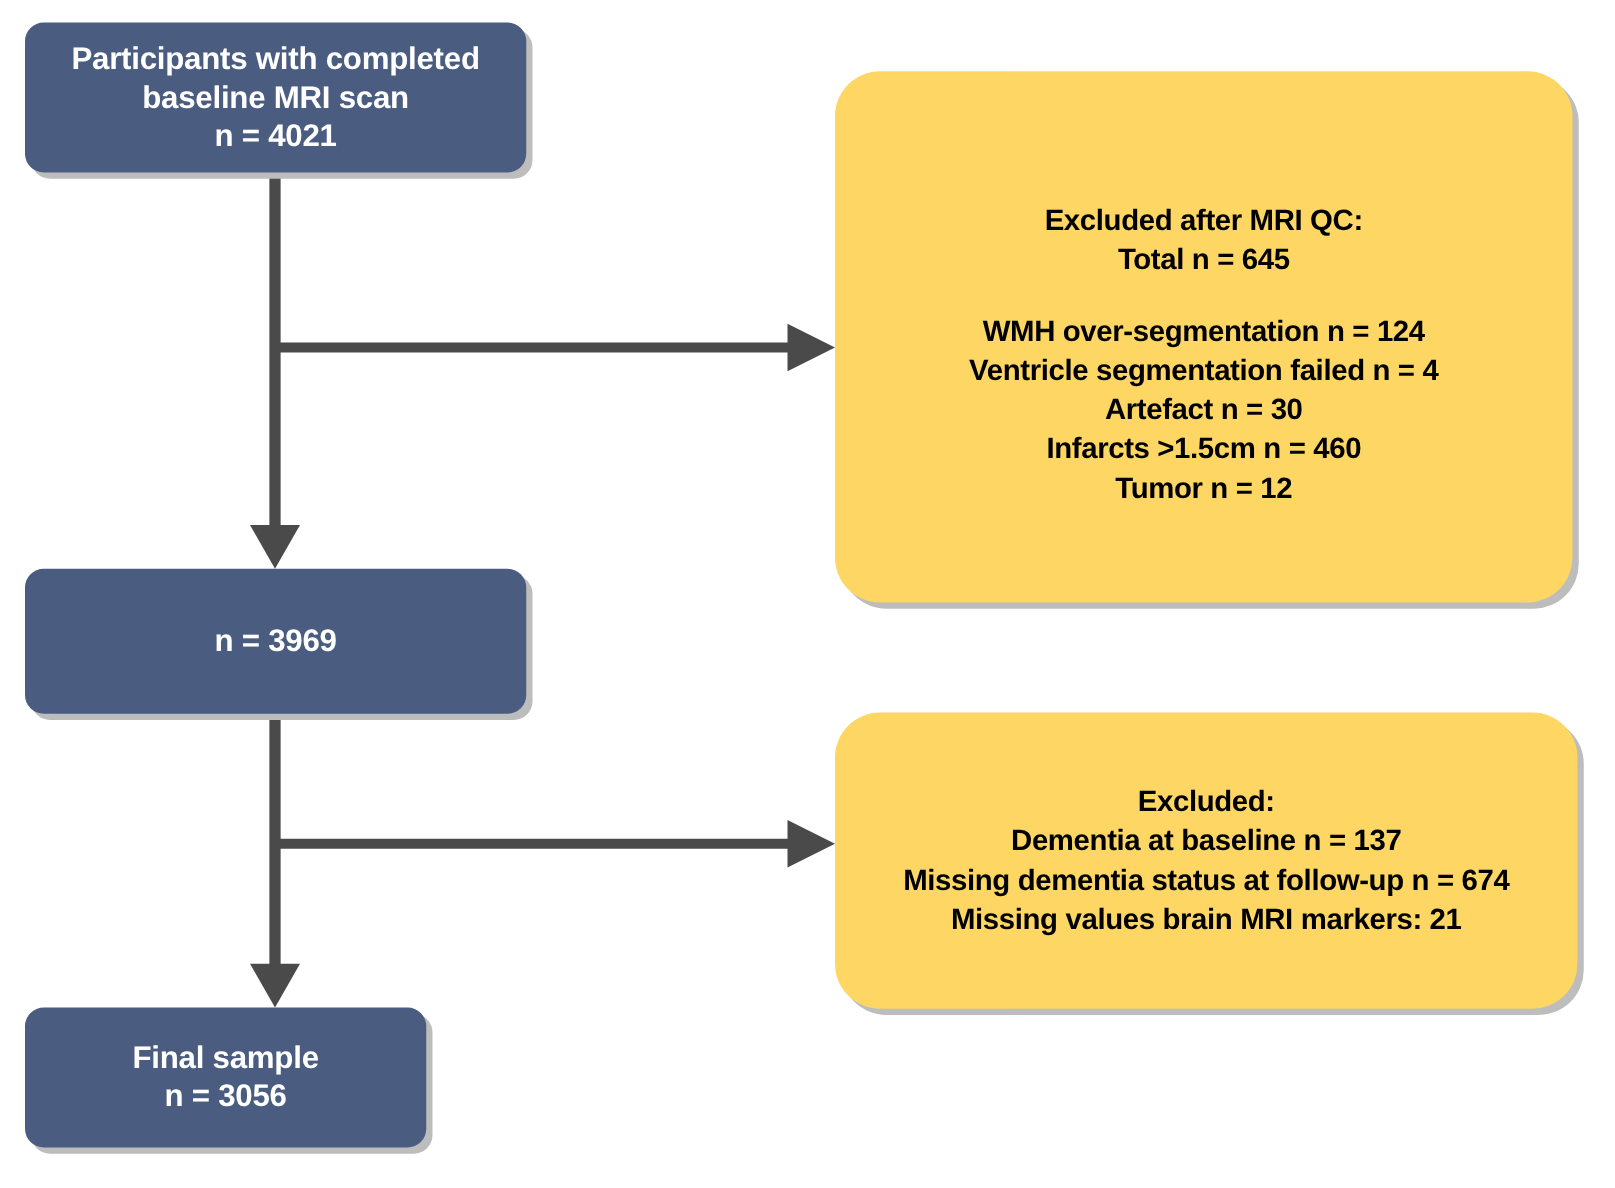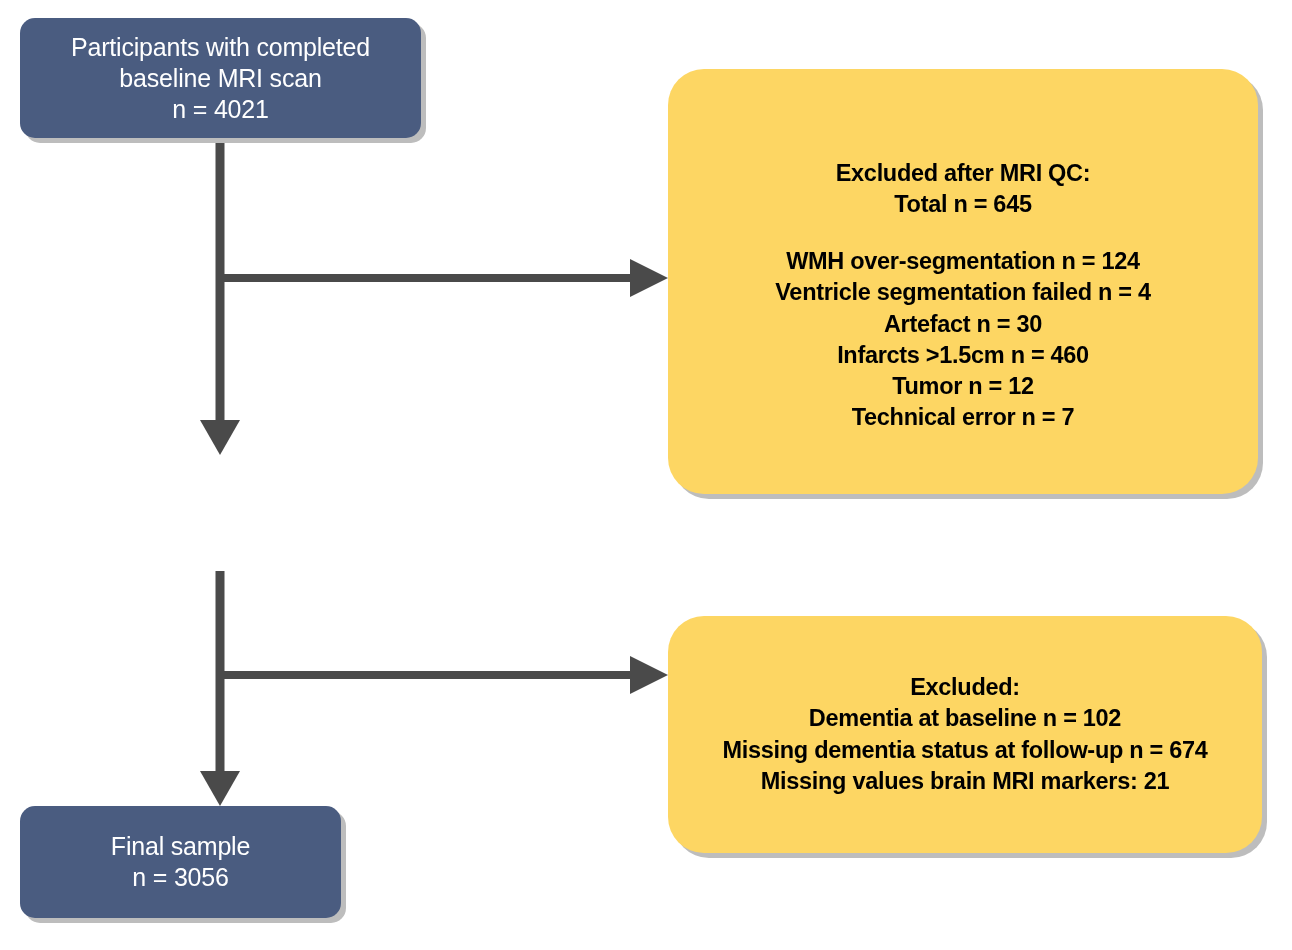--- a/index.html
+++ b/index.html
@@ -25,21 +25,21 @@
     align-items: center;
     justify-content: center;
     text-align: center;
     z-index: 3;
   }
   .node-blue {
     background: #4a5c80;
     color: #ffffff;
     border-radius: 15px;
     box-shadow: 5px 5px 0 0 #bdbdbd;
-    font-weight: normal;
+    font-weight: bold;
     font-size: 25px;
     line-height: 1.24;
     letter-spacing: -0.2px;
   }
   .node-yellow {
     background: #fdd663;
     color: #000000;
     border-radius: 36px;
     box-shadow: 5px 5px 0 0 #bdbdbd;
     font-weight: bold;
@@ -52,22 +52,22 @@
     white-space: nowrap;
   }
   .spacer-line {
     display: block;
     height: 26px;
   }
   
   #node-baseline   { left: 20px;  top: 18px;  width: 401px; height: 120px; }
   #node-after-qc   { left: 20px;  top: 455px; width: 401px; height: 116px; }
   #node-final      { left: 20px;  top: 806px; width: 321px; height: 112px; }
-  #node-excl-qc    { left: 668px; top: 57px;  width: 590px; height: 425px; padding-top: 28px; margin-top: 12px;}
-  #node-excl-cog   { left: 668px; top: 616px; width: 594px; height: 237px; }
+  #node-excl-qc    { left: 668px; top: 57px;  width: 590px; height: 425px; padding-top: 28px;}
+  #node-excl-cog   { left: 668px; top: 570px; width: 594px; height: 237px; }
 
   
   #connectors {
     position: absolute;
     left: 0;
     top: 0;
     width: 1292px;
     height: 950px;
     z-index: 1;
   }
@@ -108,27 +108,29 @@
 
   <div class="node node-yellow" id="node-excl-qc">
     <span class="node-line">Excluded after MRI QC:</span>
     <span class="node-line">Total n = 645</span>
     <span class="spacer-line"></span>
     <span class="node-line">WMH over-segmentation n = 124</span>
     <span class="node-line">Ventricle segmentation failed n = 4</span>
     <span class="node-line">Artefact n = 30</span>
     <span class="node-line">Infarcts &gt;1.5cm n = 460</span>
     <span class="node-line">Tumor n = 12</span>
-    <span class="node-line">Technical error n = 7</span>
   </div>
 
+  <div class="node node-blue" id="node-after-qc">
+    <span class="node-line">n = 3969</span>
+  </div>
 
   <div class="node node-yellow" id="node-excl-cog">
     <span class="node-line">Excluded:</span>
-    <span class="node-line">Dementia at baseline n = 102</span>
+    <span class="node-line">Dementia at baseline n = 137</span>
     <span class="node-line">Missing dementia status at follow-up n = 674</span>
     <span class="node-line">Missing values brain MRI markers: 21</span>
   </div>
 
   <div class="node node-blue" id="node-final">
     <span class="node-line">Final sample</span>
     <span class="node-line">n = 3056</span>
   </div>
 
 </div>

